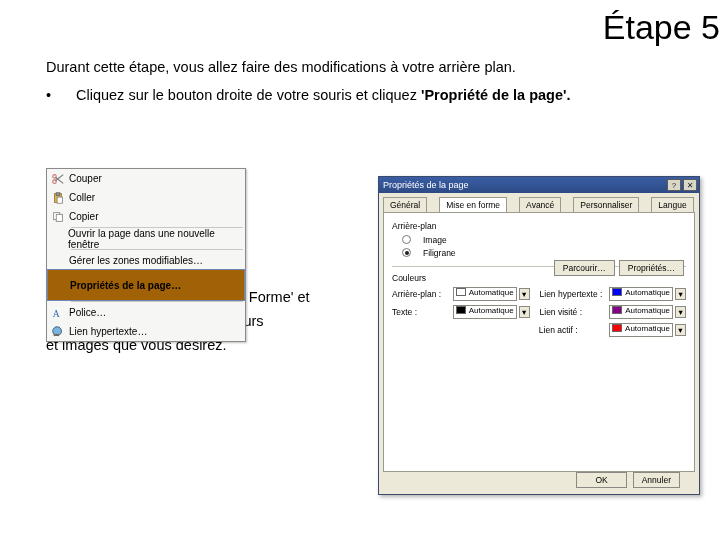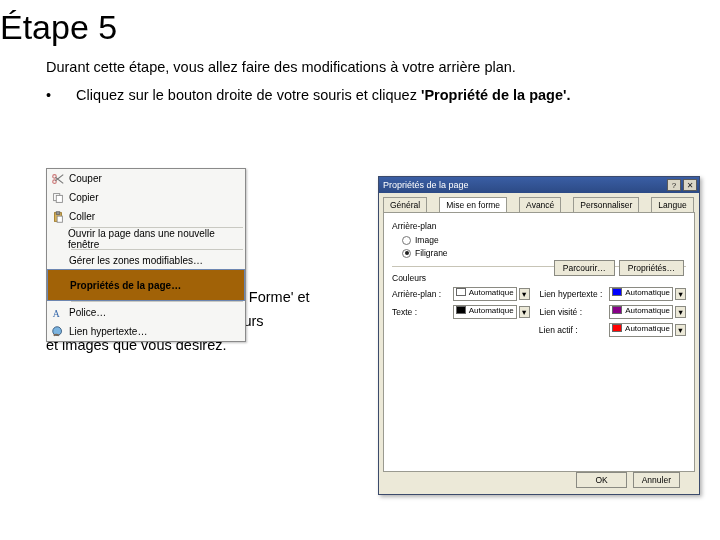--- a/index.html
+++ b/index.html
@@ -6,21 +6,21 @@
   body {
     margin: 0;
     width: 720px;
     height: 540px;
     background: #fff;
     font-family: Arial, Helvetica, sans-serif;
     color: #000;
     position: relative;
   }
   .title {
-    text-align: left;
+    text-align: right;
     font-size: 34px;
     font-weight: 400;
     margin: 8px 0 12px;
   }
   .intro {
     font-size: 14.5px;
     margin: 0 46px 12px;
   }
   .bullet {
     display: flex;
@@ -125,23 +125,23 @@
     border: 1px solid #9a9a90;
     background: #fff;
     height: 260px;
     padding: 6px 8px;
     font-size: 8.5px;
     position: relative;
   }
   .grp-label { margin: 2px 0 4px; }
   .radio-row {
     display: flex;
-    align-items: center;
+    align-items: flex-start;
     margin: 3px 0 3px 10px;
-    gap: 4px;
+    gap: 12px;
   }
   .radio {
     width: 9px; height: 9px; border: 1px solid #777; border-radius: 50%;
     display: inline-flex; align-items: center; justify-content: center;
     background: #fff;
   }
   .radio.on::after { content:''; width:4px; height:4px; background:#222; border-radius:50%; }
   .btn {
     border: 1px solid #8a8a82;
     background: #ece9d8;
@@ -205,35 +205,35 @@
           <circle cx="4" cy="11" r="2" fill="none" stroke="#c77" stroke-width="1.3"></circle>
           <circle cx="4" cy="5" r="2" fill="none" stroke="#c77" stroke-width="1.3"></circle>
           <path d="M5 6 L14 13 M5 10 L14 3" stroke="#777" stroke-width="1.2"></path>
         </svg>
       </span>
     <span>Couper</span>
   </div>
   <div class="row">
     <span class="ic">
         <svg viewBox="0 0 16 16">
-          <rect x="3" y="3" width="7" height="8" fill="#fff" stroke="#888"></rect>
-          <rect x="6" y="5" width="7" height="8" fill="#fff" stroke="#888"></rect>
-        </svg>
-      </span>
-    <span>Copier</span>
-  </div>
-  <div class="row">
-    <span class="ic">
-        <svg viewBox="0 0 16 16">
           <rect x="4" y="3" width="8" height="10" fill="#d8b25a" stroke="#a07b2a"></rect>
           <rect x="6" y="2" width="4" height="3" fill="#999" stroke="#666"></rect>
           <rect x="7" y="7" width="6" height="7" fill="#fff" stroke="#888"></rect>
         </svg>
       </span>
     <span>Coller</span>
+  </div>
+  <div class="row">
+    <span class="ic">
+        <svg viewBox="0 0 16 16">
+          <rect x="3" y="3" width="7" height="8" fill="#fff" stroke="#888"></rect>
+          <rect x="6" y="5" width="7" height="8" fill="#fff" stroke="#888"></rect>
+        </svg>
+      </span>
+    <span>Copier</span>
   </div>
   <div class="sep"></div>
   <div class="row">
     <span class="ic"></span>
     <span>Ouvrir la page dans une nouvelle fenêtre</span>
   </div>
   <div class="sep"></div>
   <div class="row">
     <span class="ic"></span>
     <span>Gérer les zones modifiables…</span>

